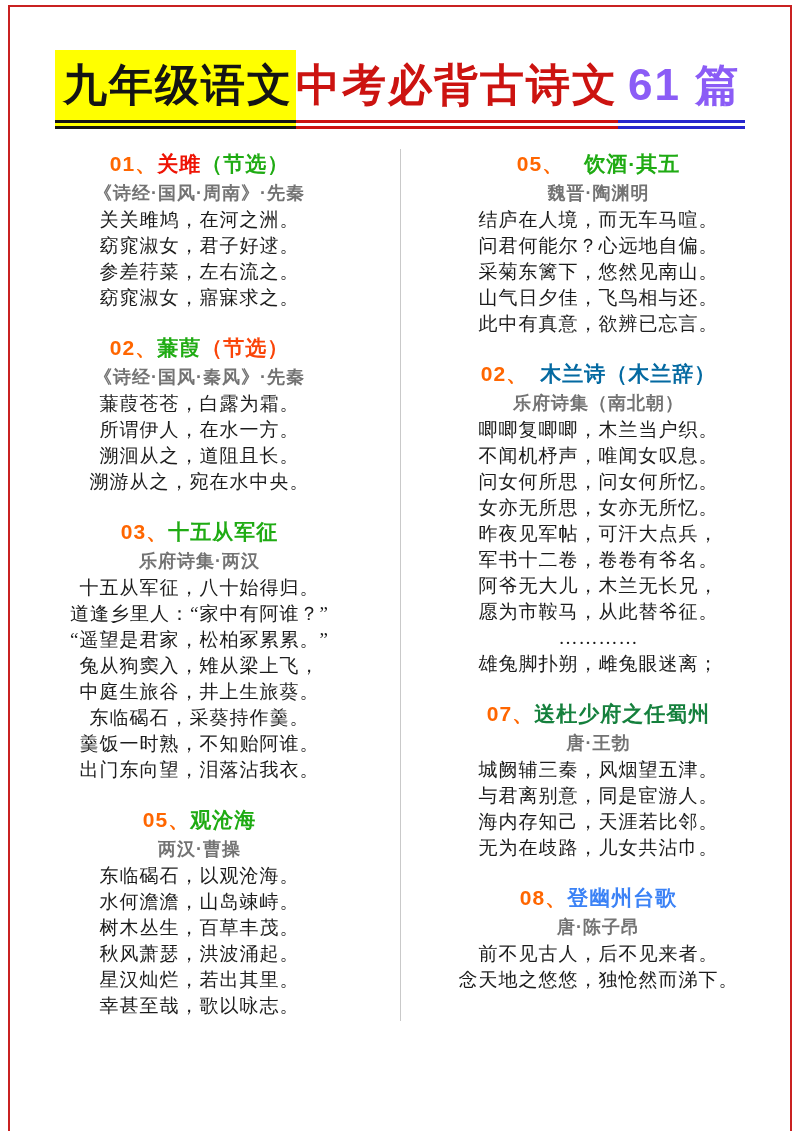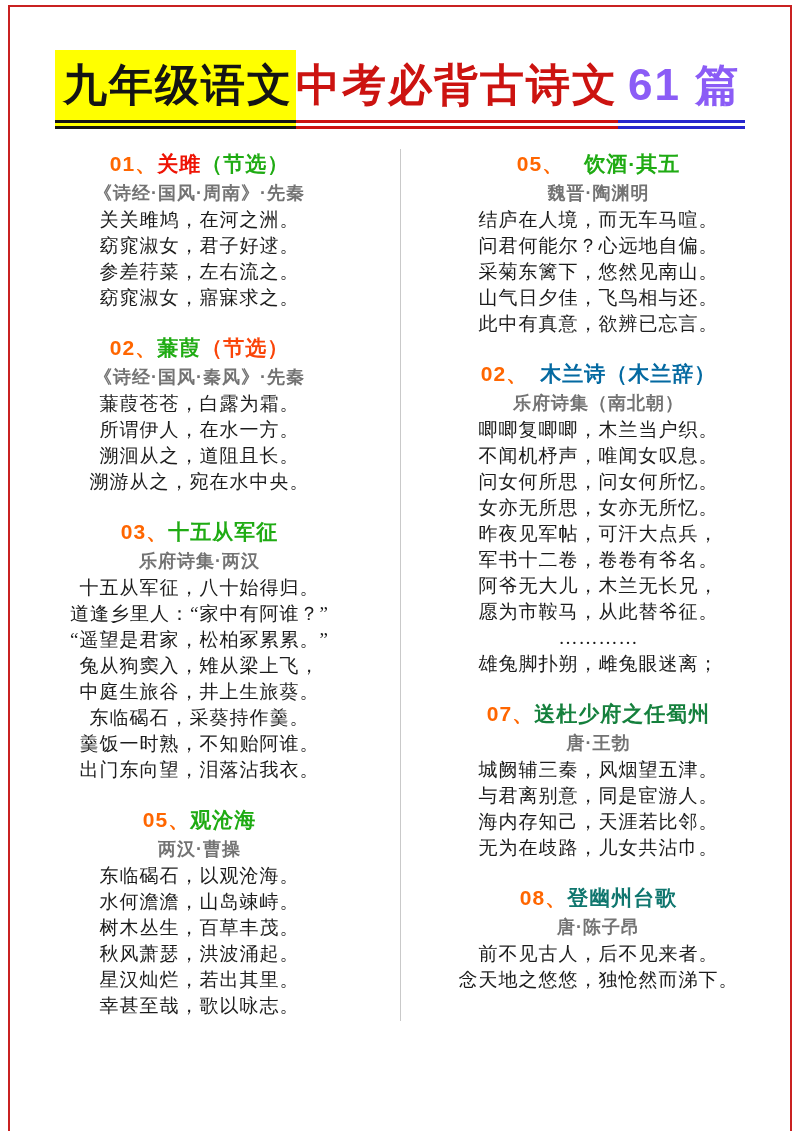--- a/index.html
+++ b/index.html
@@ -182,21 +182,21 @@
         <h3 class="entry-title"><span class="entry-num">07、</span><span style="color: #15803d;">送杜少府之任蜀州</span></h3>
         <div class="entry-source">唐·王勃</div>
         <div>
           <div class="poem-line">城阙辅三秦，风烟望五津。</div>
           <div class="poem-line">与君离别意，同是宦游人。</div>
           <div class="poem-line">海内存知己，天涯若比邻。</div>
           <div class="poem-line">无为在歧路，儿女共沾巾。</div>
         </div>
       </section>
       <section class="entry">
-        <h3 class="entry-title"><span class="entry-num">08、</span><span style="color: #0f766e; text-align: right;">登幽州台歌</span></h3>
+        <h3 class="entry-title"><span class="entry-num">08、</span><span style="color: #3b82f6; text-align: right;">登幽州台歌</span></h3>
         <div class="entry-source">唐·陈子昂</div>
         <div>
           <div class="poem-line">前不见古人，后不见来者。</div>
           <div class="poem-line">念天地之悠悠，独怆然而涕下。</div>
         </div>
       </section>
     </div>
 </div>
 
 </body></html>

